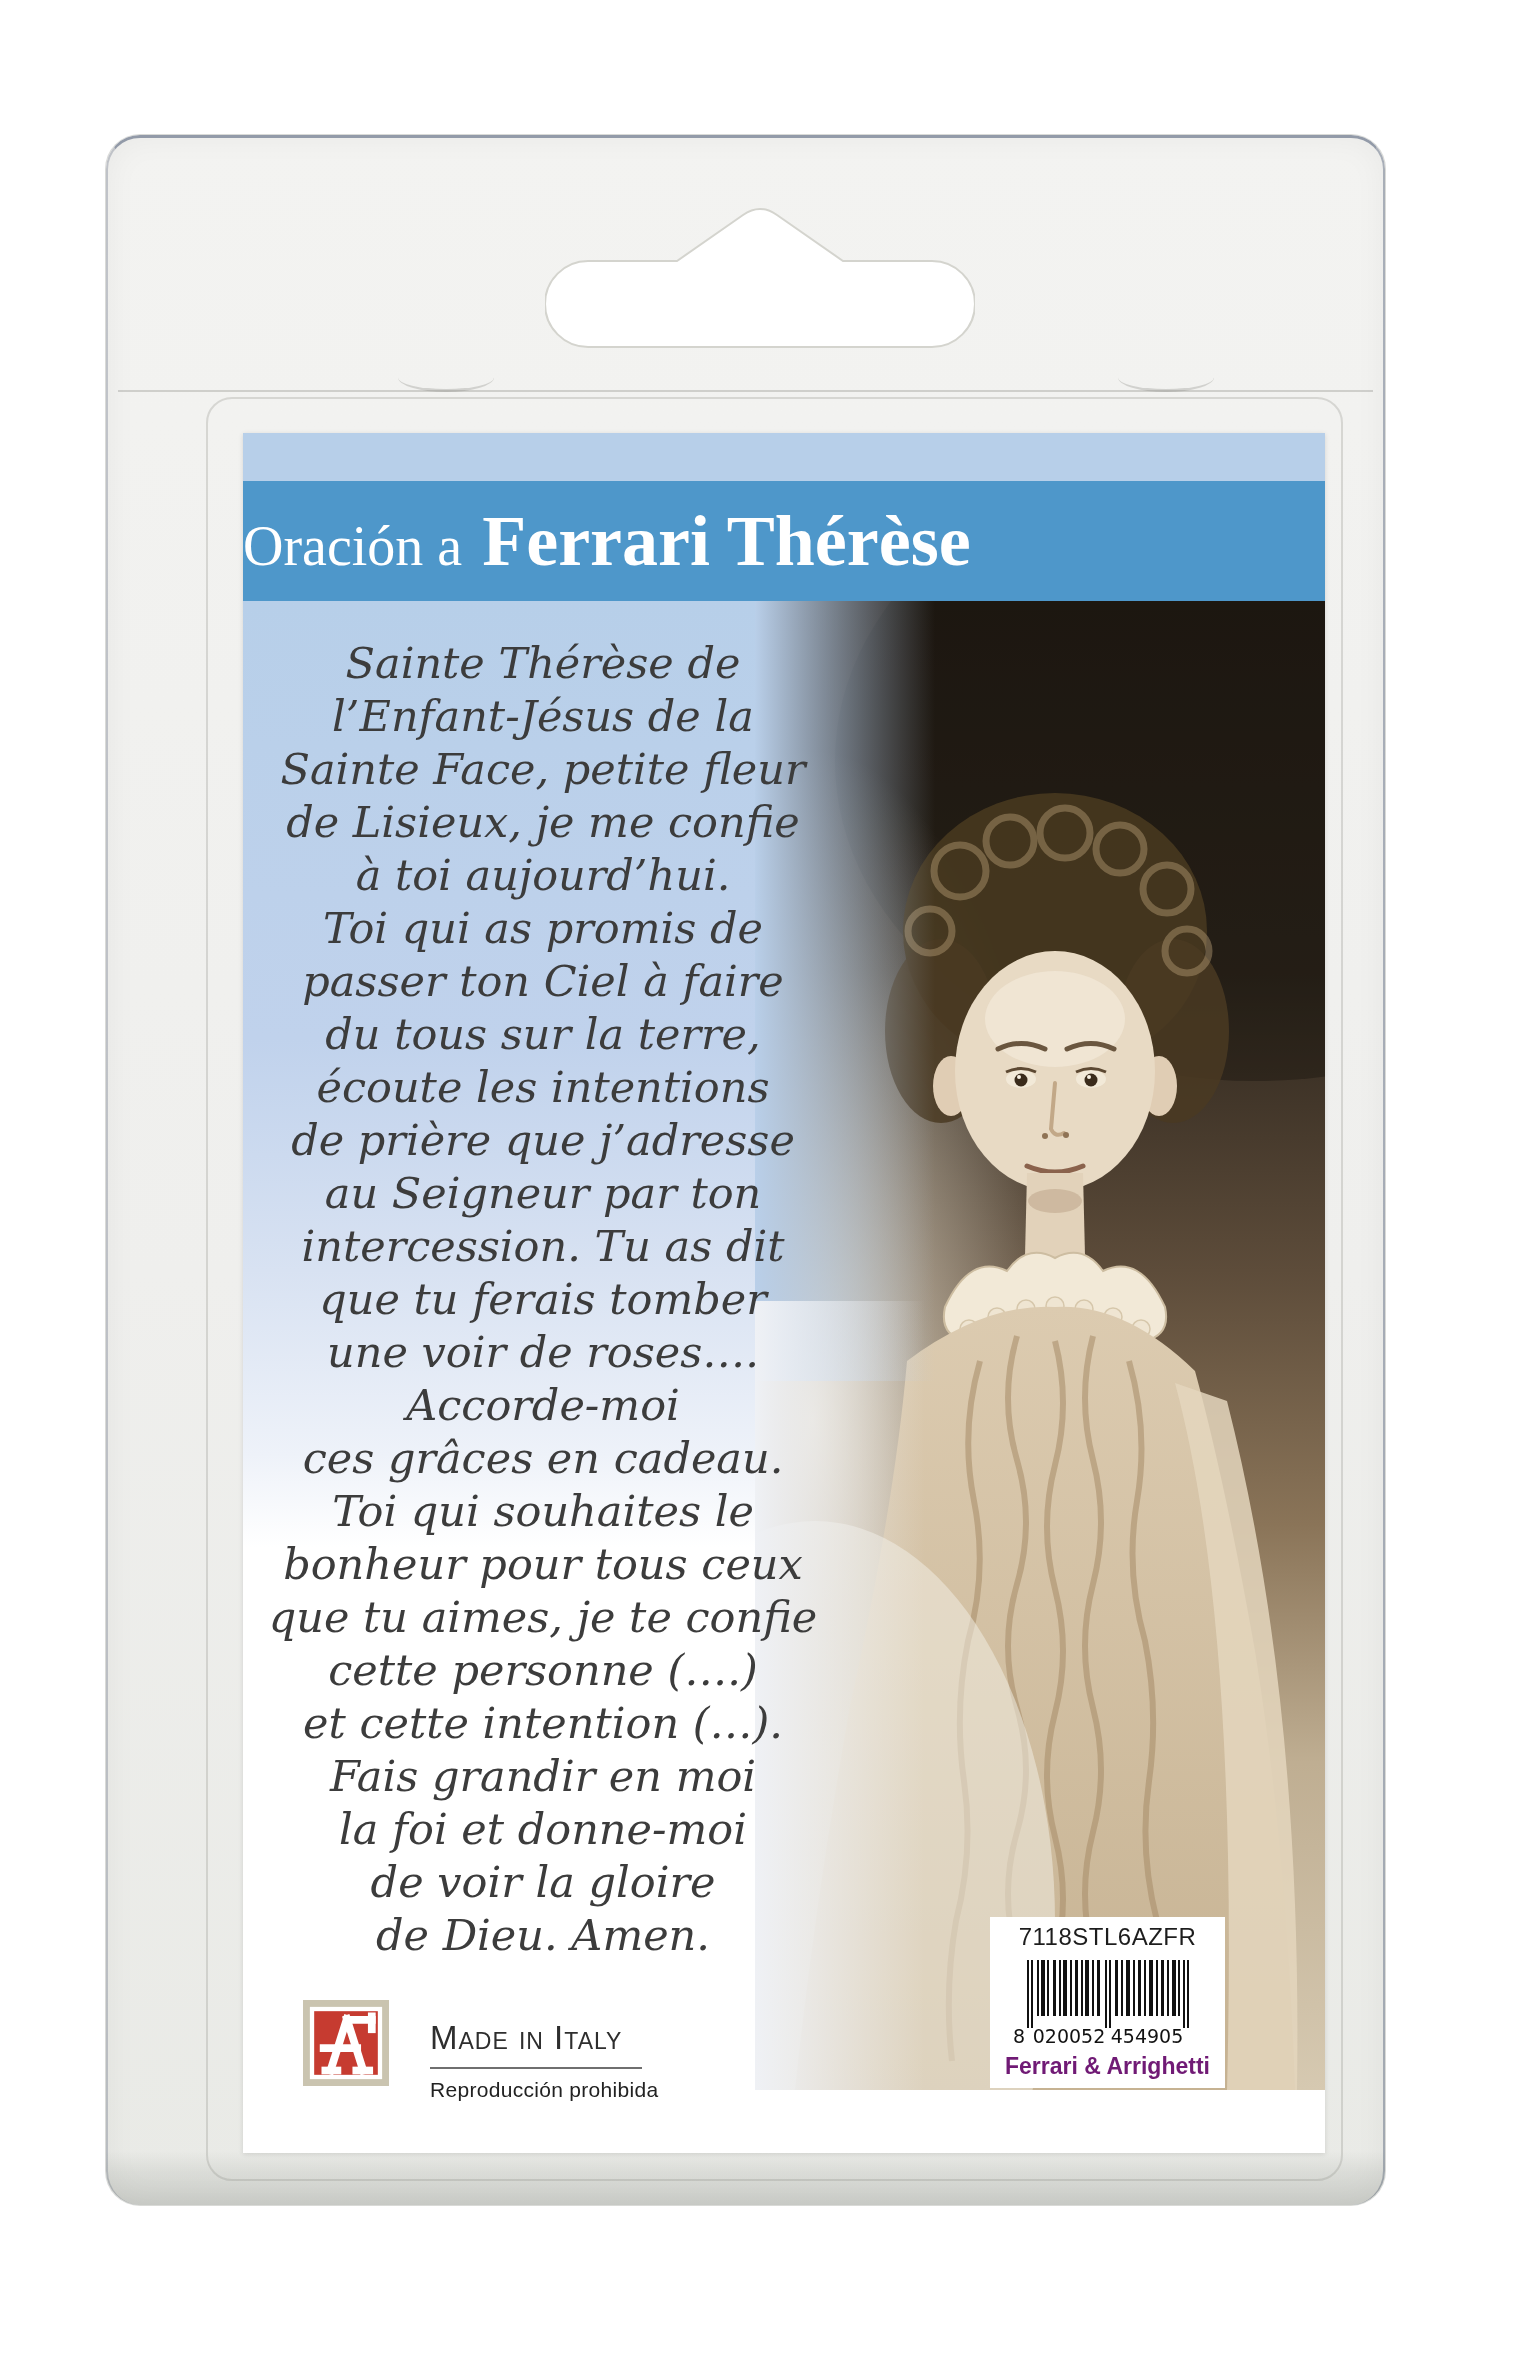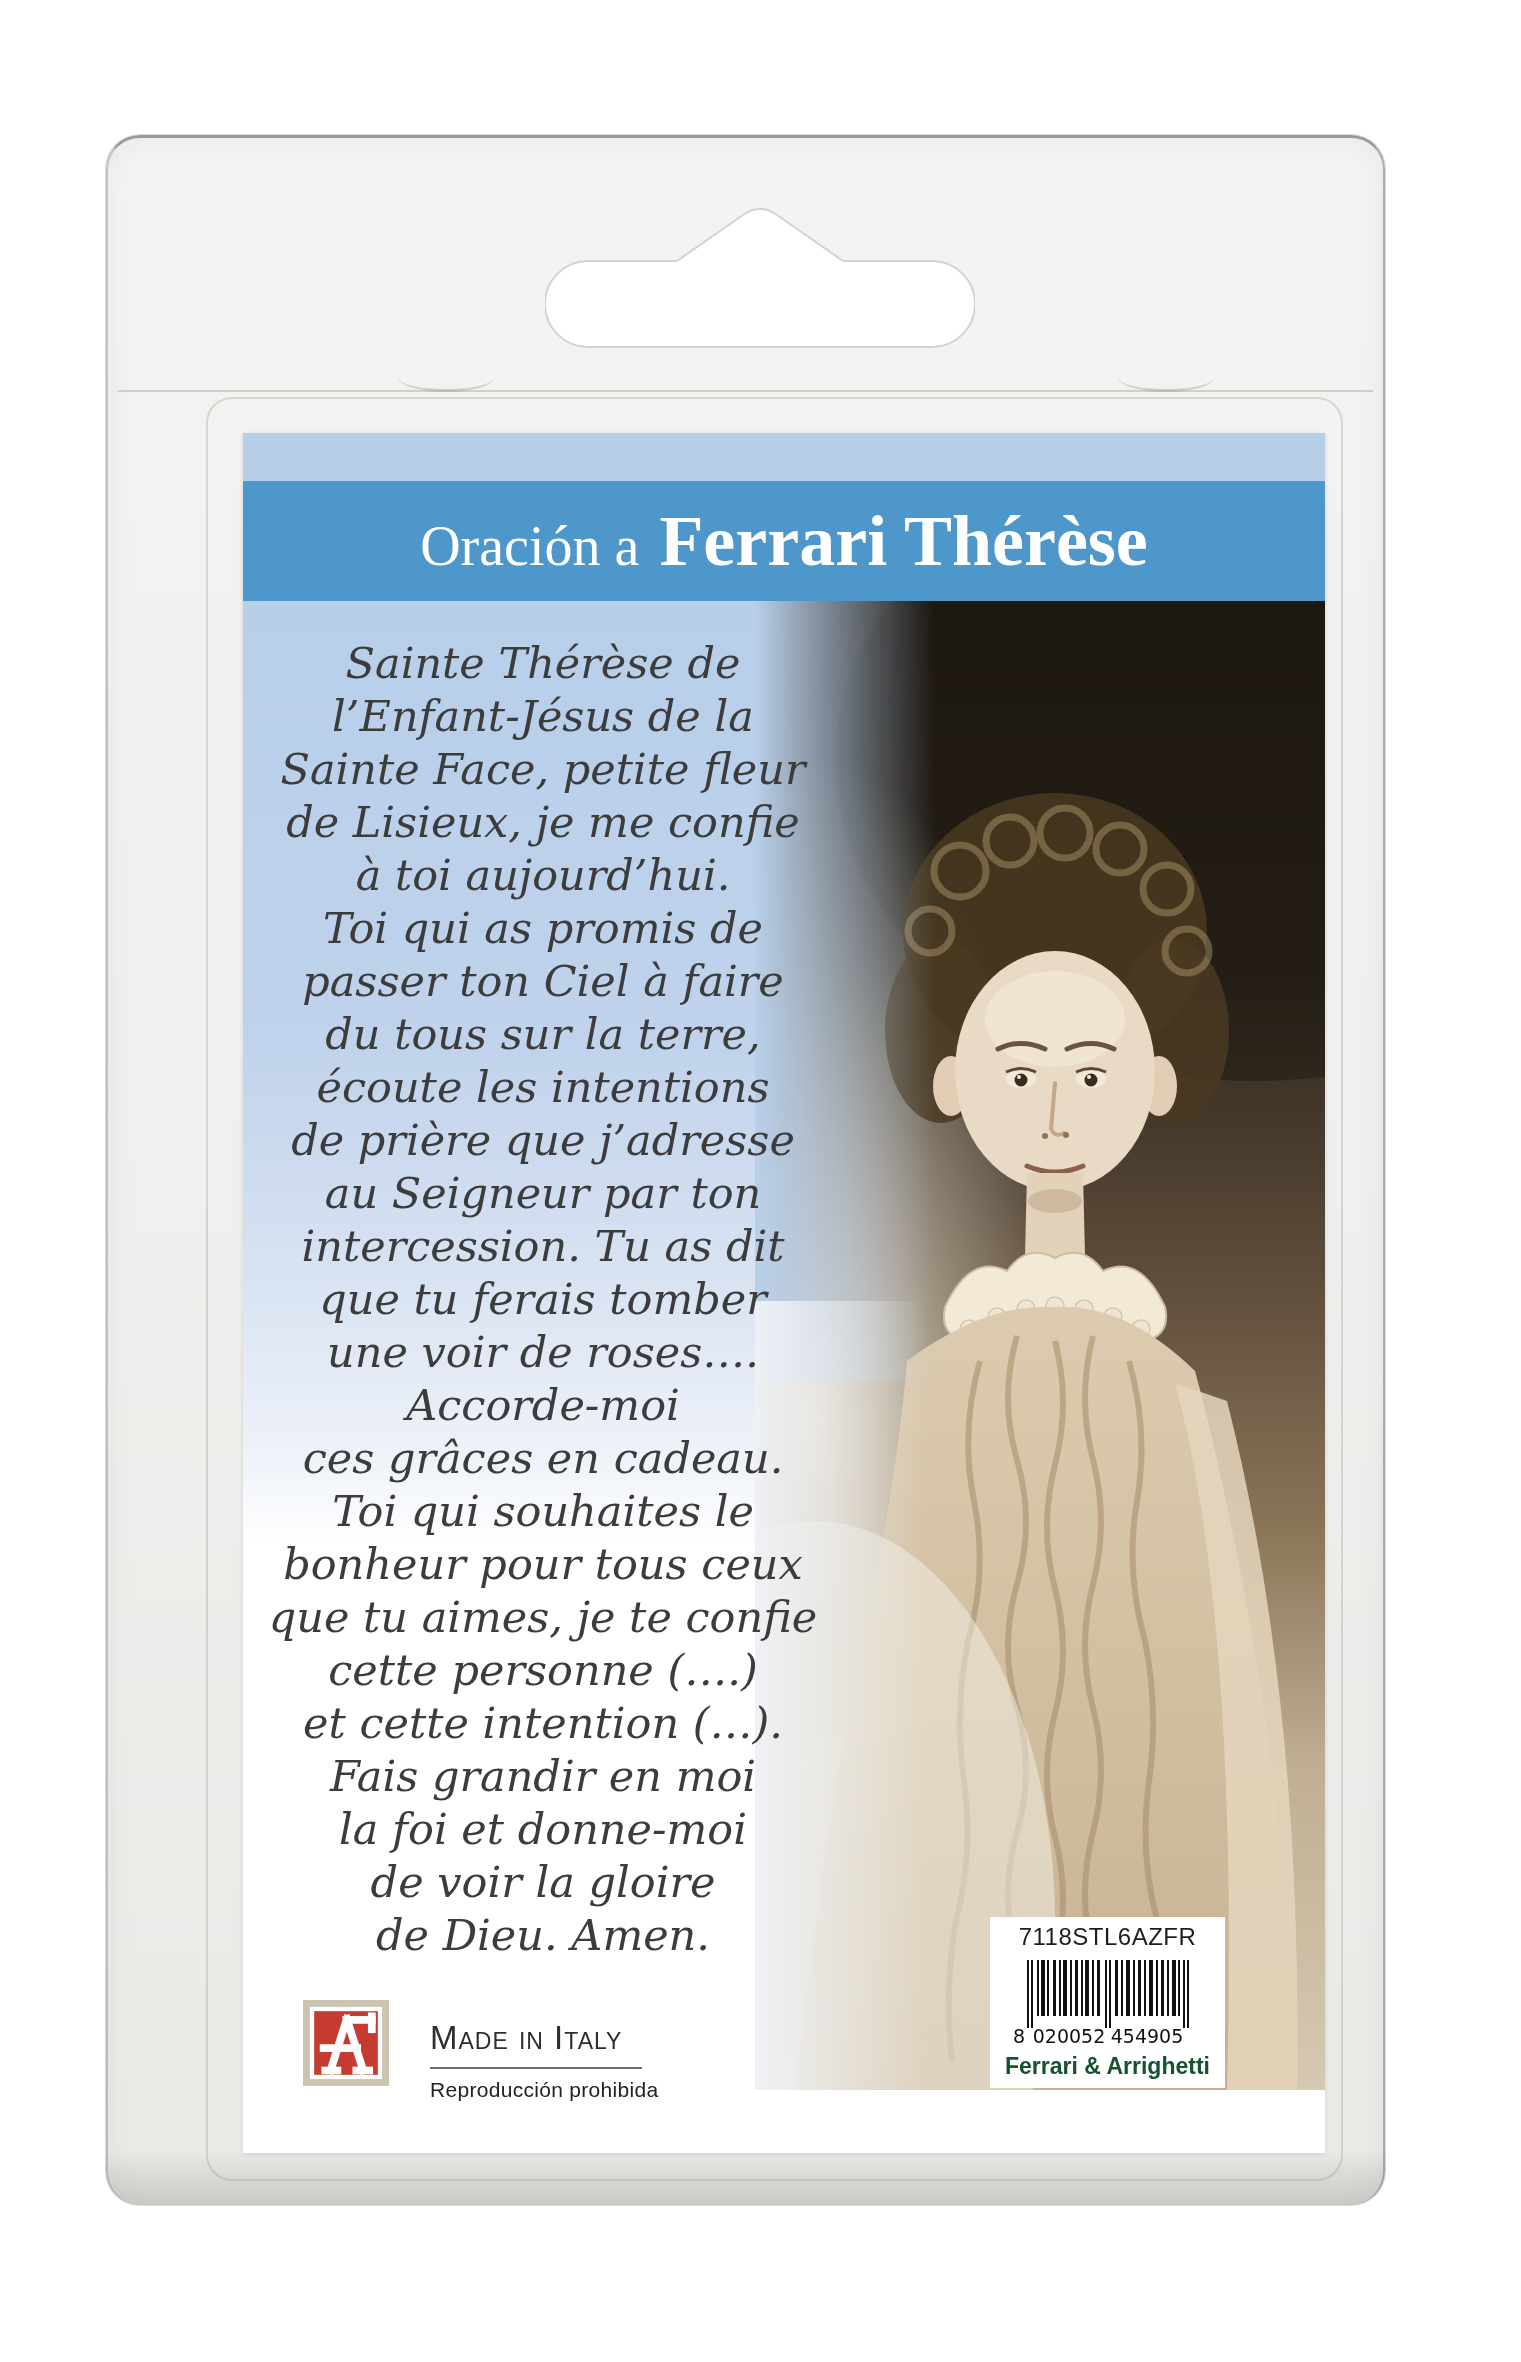--- a/index.html
+++ b/index.html
@@ -23,41 +23,41 @@
   .dome{position:absolute;left:100px;right:42px;top:262px;bottom:24px;border-radius:26px;
            border:2px solid rgba(148,148,142,0.30);}
   .bottom-wall{position:absolute;left:0;right:0;bottom:0;height:54px;border-radius:0 0 34px 34px;
            background:linear-gradient(180deg,rgba(0,0,0,0) 0%,rgba(140,145,138,0.16) 40%,rgba(118,123,116,0.26) 100%);}
   .hang-hole{position:absolute;left:439px;top:72px;width:430px;height:142px;}
 
   
   .card{position:absolute;left:243px;top:433px;width:1082px;height:1720px;background:#ffffff;
         box-shadow:0 1px 5px rgba(0,0,0,0.12);}
   .band{height:48px;}
-  .titlebar{height:120px;display:flex;align-items:baseline;justify-content:center;gap:20px;
+  .titlebar{height:120px;display:flex;align-items:baseline;justify-content:flex-start;gap:20px;
             color:#ffffff;font-family:"Liberation Serif",serif;}
   .title-prefix{font-size:56px;line-height:120px;}
   .title-name{font-size:72px;font-weight:bold;line-height:120px;}
 
   .content{position:relative;height:1154px;
      background:linear-gradient(180deg,#b7cfe9 0%,#c0d2ec 38%,#d8e2f2 58%,#eef2f9 74%,#ffffff 82%);padding-left:12px;}
 
   .photo{position:absolute;left:512px;top:0;width:570px;height:1489px;}
   .photo svg{display:block;}
 
   .prayer{position:absolute;left:0;top:36px;width:600px;text-align:center;
           font-family:"DejaVu Serif","Liberation Serif",serif;font-style:italic;
           font-size:43px;line-height:53px;color:#3c3c3c;}
 
   
   .bc-label{position:absolute;left:747px;top:1316px;width:235px;height:171px;background:#ffffff;
             display:flex;flex-direction:column;align-items:center;justify-content:space-between;
             padding:6px 0 8px 0;box-sizing:border-box;}
   .bc-code{font-size:24px;letter-spacing:0.5px;color:#1d1d1d;font-weight:500;}
-  .bc-pub{font-size:23px;font-weight:600;color:#14532d;}
+  .bc-pub{font-size:23px;font-weight:600;color:#701a75;}
 
   
   .logo{position:absolute;left:60px;top:1399px;width:86px;height:86px;}
   .made-block{position:absolute;left:187px;top:1418px;width:260px;}
   .made-line1{font-variant:small-caps;font-size:33px;letter-spacing:1px;color:#2e2e2e;
               width:fit-content;}
   .made-rule{width:212px;height:0;border-bottom:2px solid #6f6f6f;margin-top:10px;}
   .made-line2{font-size:21px;color:#222222;margin-top:9px;letter-spacing:0.3px;}
 </style>
 </head>

